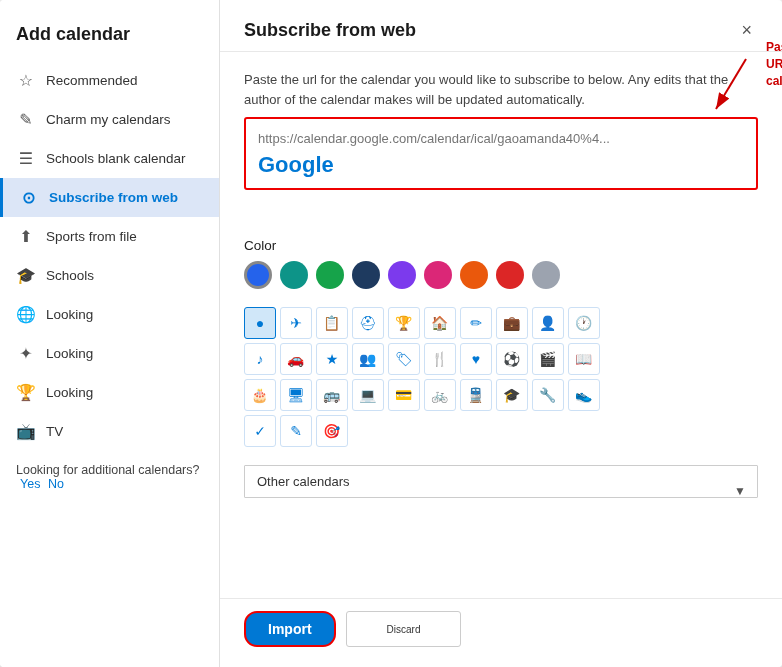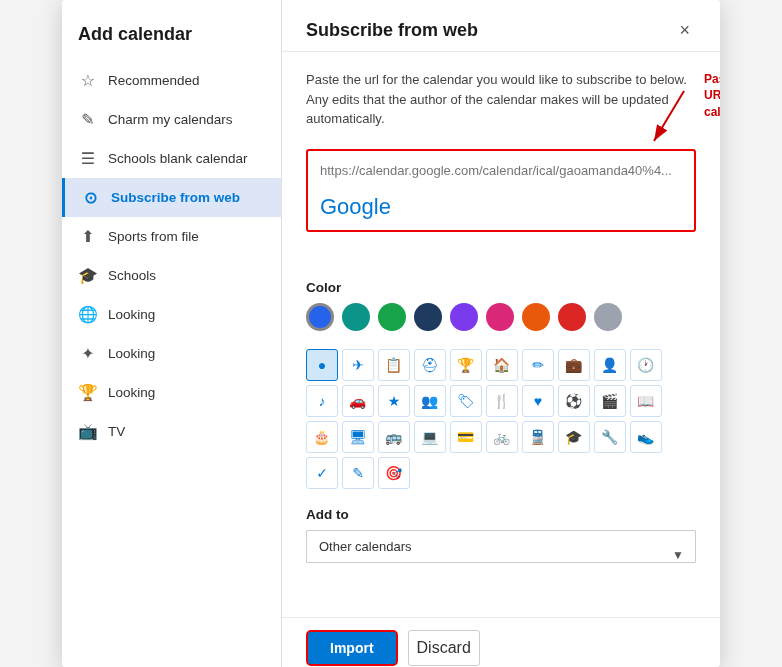--- a/index.html
+++ b/index.html
@@ -6,21 +6,21 @@
     body {
       font-family: 'Segoe UI', Arial, sans-serif;
       background: #f3f3f3;
       display: flex;
       justify-content: center;
       align-items: center;
       min-height: 100vh;
     }
     .modal-container {
       display: flex;
-      width: 658px;
+      width: 782px;
       height: 667px;
       background: #fff;
       box-shadow: 0 4px 24px rgba(0,0,0,0.18);
       border-radius: 4px;
       overflow: hidden;
     }
     
     .sidebar {
       width: 220px;
       min-width: 220px;
@@ -103,47 +103,47 @@
       border-radius: 3px;
     }
     .panel-body {
       padding: 18px 24px;
       flex: 1;
     }
     .description {
       font-size: 13px;
       color: #444;
       line-height: 1.5;
-      margin-bottom: 20px;
+      margin-bottom: 8px;
     }
     
     .url-name-box {
       border: 2px solid #e00;
       border-radius: 3px;
       padding: 10px 12px;
       margin-bottom: 18px;
     }
     .url-input {
       width: 100%;
       border: none;
       outline: none;
       font-size: 13px;
       color: #333;
-      margin-bottom: 16px;
+      margin-bottom: 6px;
       background: transparent;
     }
     .calendar-name {
       font-size: 22px;
-      font-weight: 400;
+      font-weight: 700;
       color: #0078d4;
     }
     
     .section-label {
       font-size: 13.5px;
-      font-weight: 700;
+      font-weight: 400;
       color: #222;
       margin-bottom: 8px;
       margin-top: 48px;
     }
     .color-row {
       display: flex;
       gap: 8px;
       margin-bottom: 18px;
       flex-wrap: wrap;
       align-items: center;
@@ -219,33 +219,33 @@
     .panel-footer {
       display: flex;
       gap: 10px;
       padding: 12px 24px 20px 24px;
       border-top: 1px solid #e8e8e8;
     }
     .btn-import {
       background: #0078d4;
       color: #fff;
       border: 2px solid #e00;
-      border-radius: 5px;
+      border-radius: 13px;
       padding: 8px 22px;
       font-size: 14px;
       font-weight: 600;
       cursor: pointer;
     }
     .btn-discard {
       background: #fff;
       color: #333;
       border: 1px solid #ccc;
       border-radius: 3px;
-      padding: 8px 8px;
-      font-size: 16px;
+      padding: 8px 40px;
+      font-size: 10px;
       cursor: pointer;
     }
   </style>
 </head>
 <body>
 
 <div class="modal-container">
 
   <div class="sidebar">
     <div class="sidebar-header">Add calendar</div>
@@ -284,20 +284,25 @@
     </div>
     <div class="sidebar-item">
       <span class="icon">🏆</span>
       <span>Looking</span>
     </div>
     <div class="sidebar-item">
       <span class="icon">📺</span>
       <span>TV</span>
     </div>
 
+    <div class="sidebar-footer">
+      <span>Looking for additional calendars?</span>
+      <a href="#">Yes</a>
+      <a href="#">No</a>
+    </div>
   </div>
 
   <div class="panel">
     <div class="panel-header">
       <span class="panel-title">Subscribe from web</span>
       <button class="close-btn">×</button>
     </div>
 
     <div class="panel-body">
       <p class="description">Paste the url for the calendar you would like to subscribe to below. Any edits that the author of the calendar makes will be updated automatically.</p>
@@ -365,21 +370,20 @@
         <button class="charm-btn">🚆</button>
         <button class="charm-btn">🎓</button>
         <button class="charm-btn">🔧</button>
         <button class="charm-btn">👟</button>
 
         <button class="charm-btn">✓</button>
         <button class="charm-btn">✎</button>
         <button class="charm-btn">🎯</button>
       </div>
 
-      <div class="add-to-label">Add to</div>
       <div class="dropdown-wrapper">
         <select class="dropdown-select">
           <option>Other calendars</option>
           <option>My calendars</option>
         </select>
         <span class="dropdown-arrow">▼</span>
       </div>
     </div>
 
     <div class="panel-footer">

